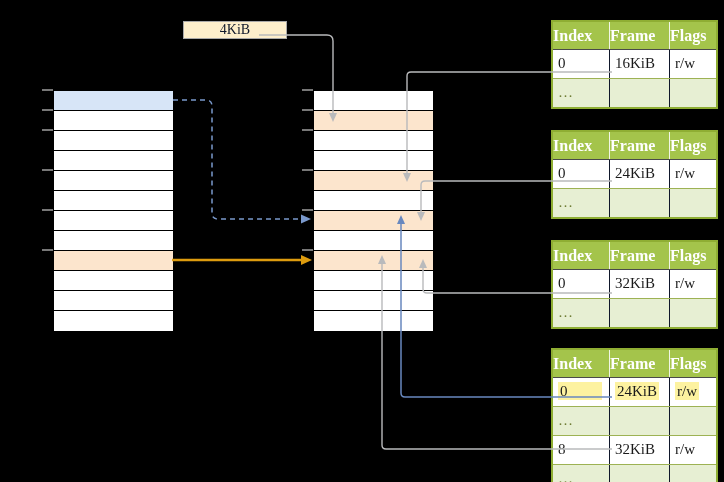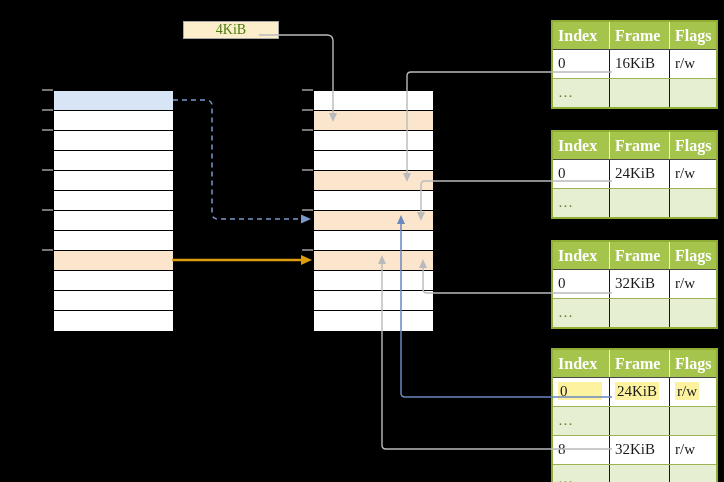--- a/index.html
+++ b/index.html
@@ -9,28 +9,28 @@
   }
   
   .mtable{position:absolute;top:90px;width:119px;border:1px solid #000;background:#fff;box-sizing:content-box;}
   .mrow{height:20px;box-sizing:border-box;border-bottom:1px solid #000;background:#fff;}
   .mrow:last-child{border-bottom:none;}
   .mrow.blue{background:var(--blue-row);}
   .mrow.orange{background:var(--orange-row);}
   .tick{position:absolute;width:11px;height:2px;background:var(--tick);}
   
   #size-label{
-    position:absolute;left:183px;top:21px;width:96px;height:18px;
+    position:absolute;left:183px;top:21px;width:104px;height:18px;
     background:var(--label-bg);border:1px solid var(--label-border);box-sizing:border-box;
-    text-align:center;font-size:14px;line-height:16px;color:#4d7c0f;
+    text-align:center;font-size:14px;line-height:16px;color:#0f172a;
   }
   
   .pt{position:absolute;left:551px;width:167px;border:2px solid var(--table-border-green);background:#fff;box-sizing:border-box;}
   .pt-header{display:flex;height:27px;background:var(--header-green);}
-  .pt-hcell{box-sizing:border-box;line-height:27px;padding-left:5px;font-weight:bold;font-size:16px;color:#fff;border-left:1px solid rgba(255,255,255,.85);}
+  .pt-hcell{box-sizing:border-box;line-height:27px;font-weight:bold;font-size:16px;color:#fff;border-left:1px solid rgba(255,255,255,.85);}
   .pt-hcell:first-child{border-left:none;}
   .pt-row{display:flex;height:28px;border-top:1px solid #9db253;background:#fff;}
   .pt-row.first{border-top:1px solid #4a4a4a;}
   .pt-row.green{background:var(--row-green);}
   .pt-cell{box-sizing:border-box;line-height:26px;padding-left:5px;font-size:15px;color:var(--data-text);border-left:1px solid #0f172a;white-space:nowrap;}
   .pt-cell:first-child{border-left:none;}
   .c0{width:56px;} .c1{width:60px;} .c2{width:47px;}
   .dots{color:var(--ellipsis-text);letter-spacing:1px;}
   .hl{background:var(--highlight-yellow);padding:1px 2px;}
   .hl-pad{padding-right:34px;}

